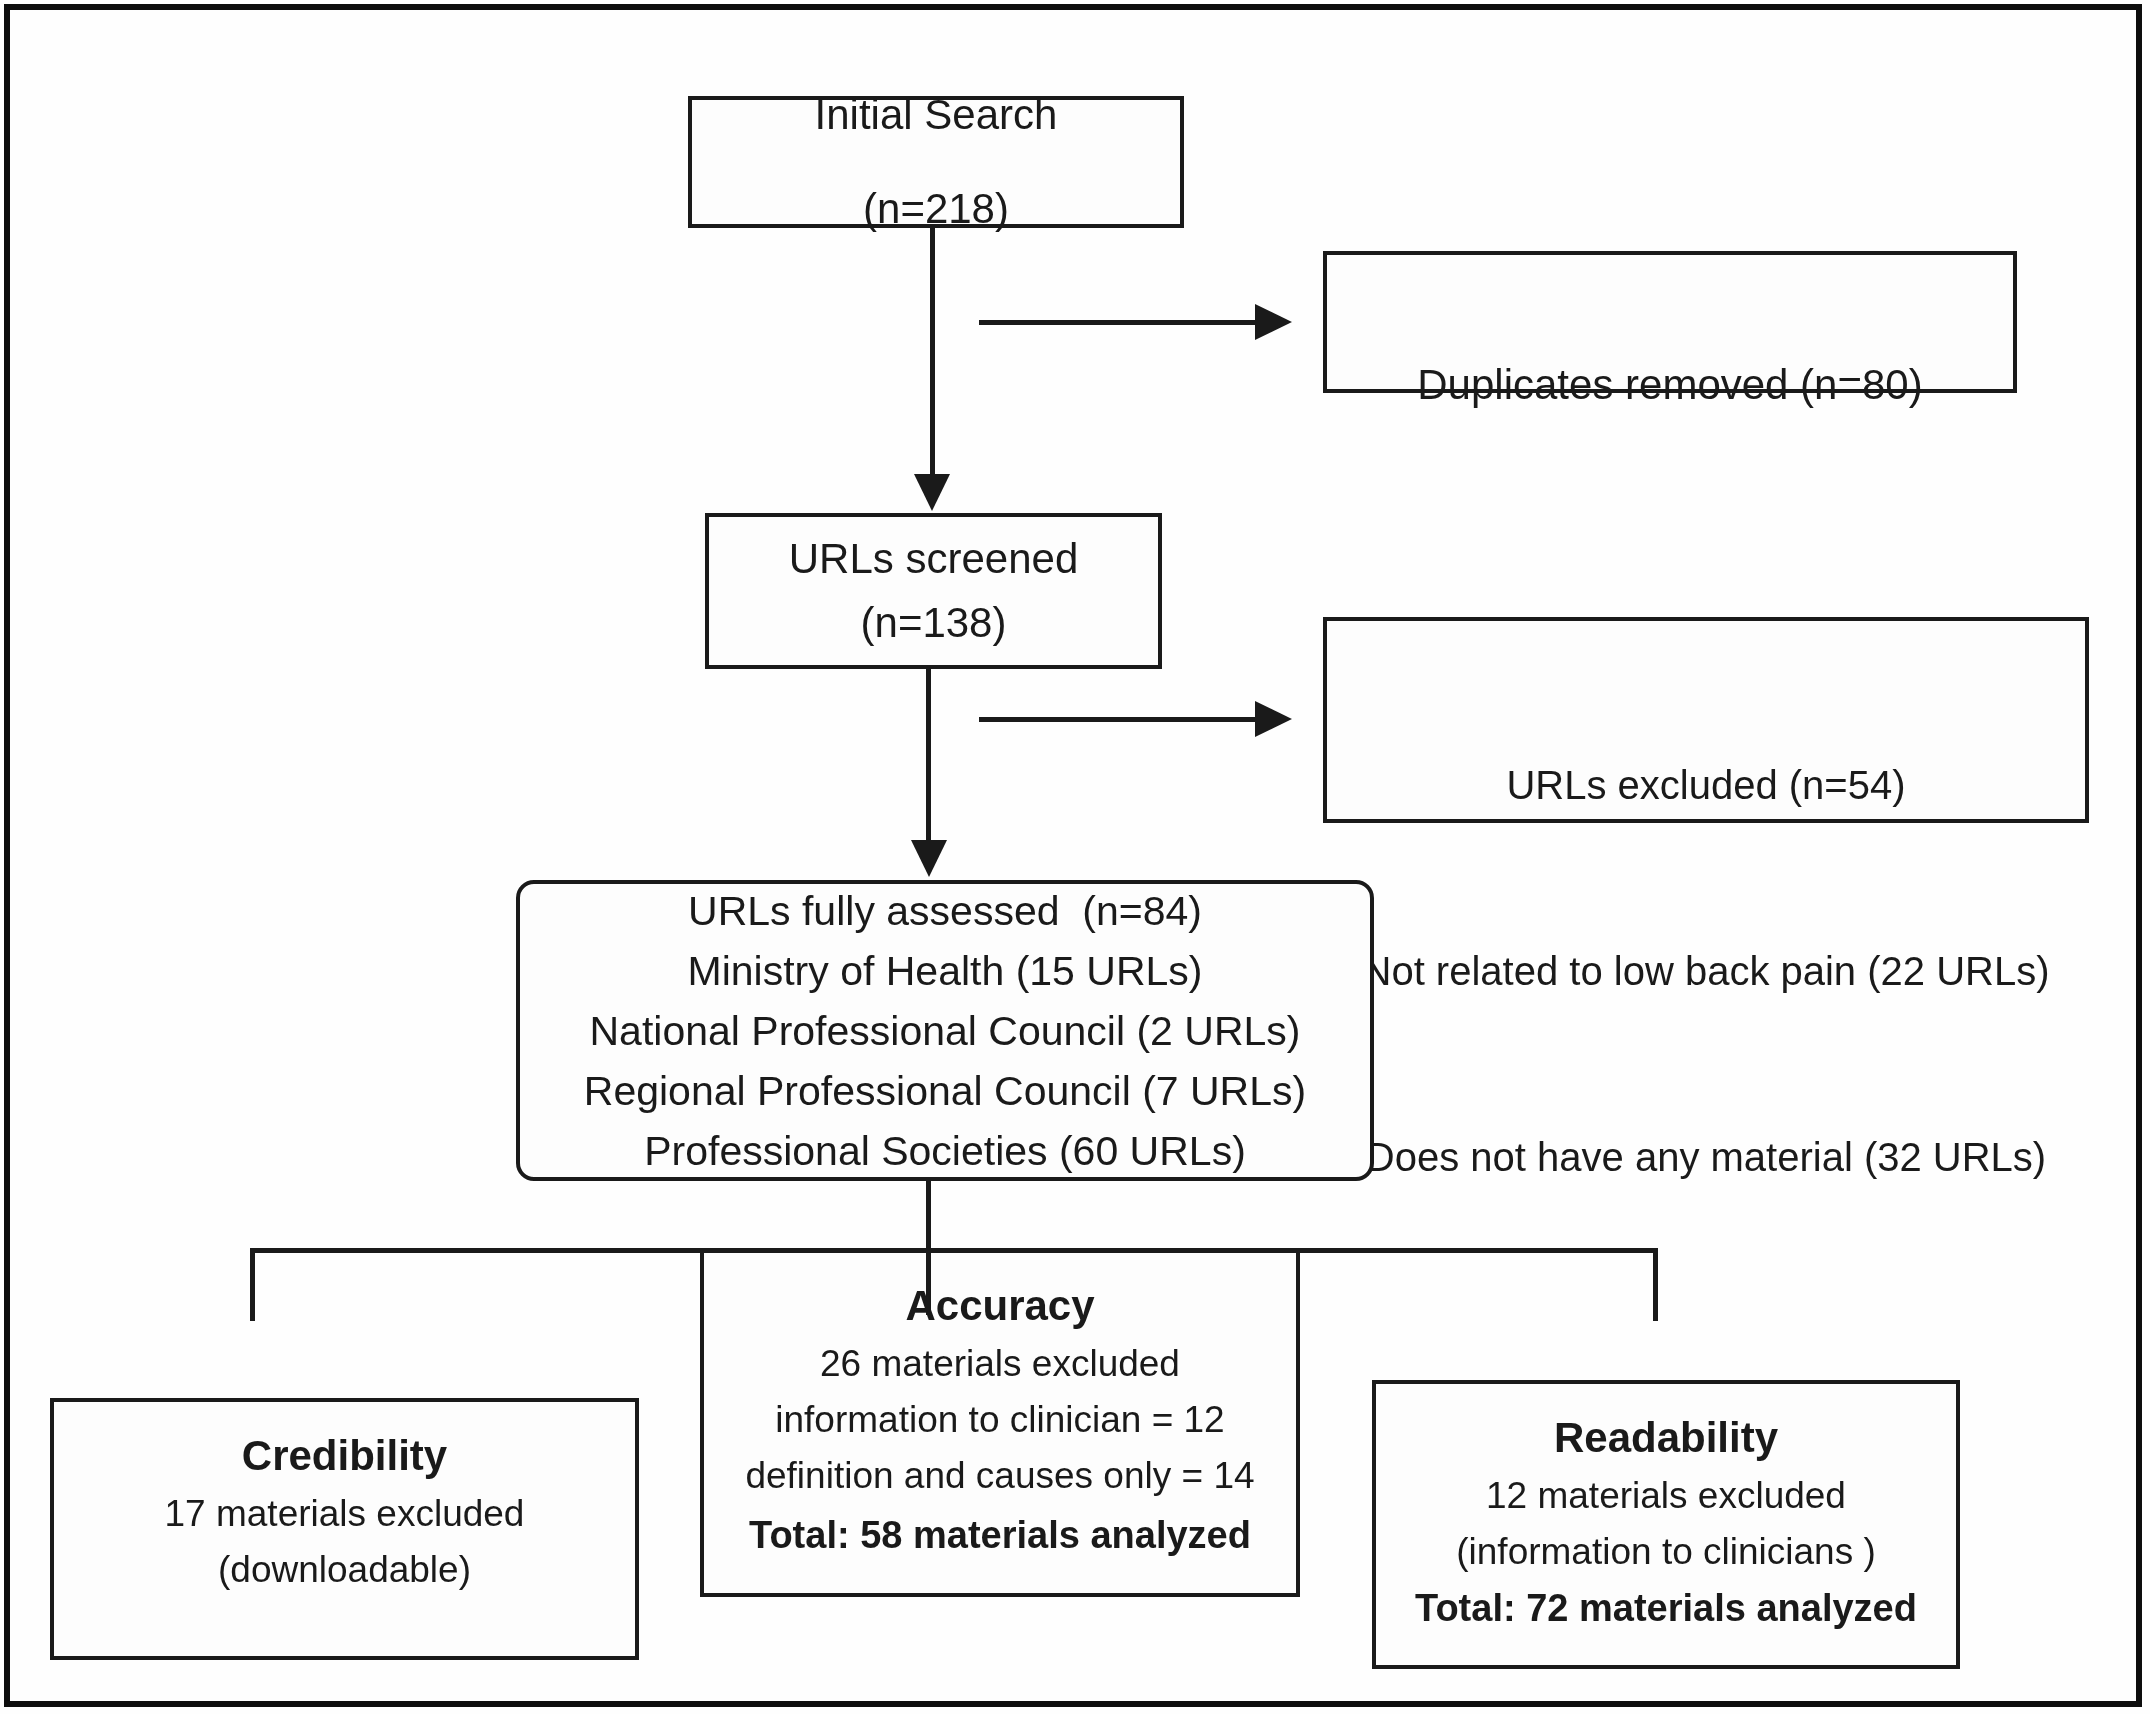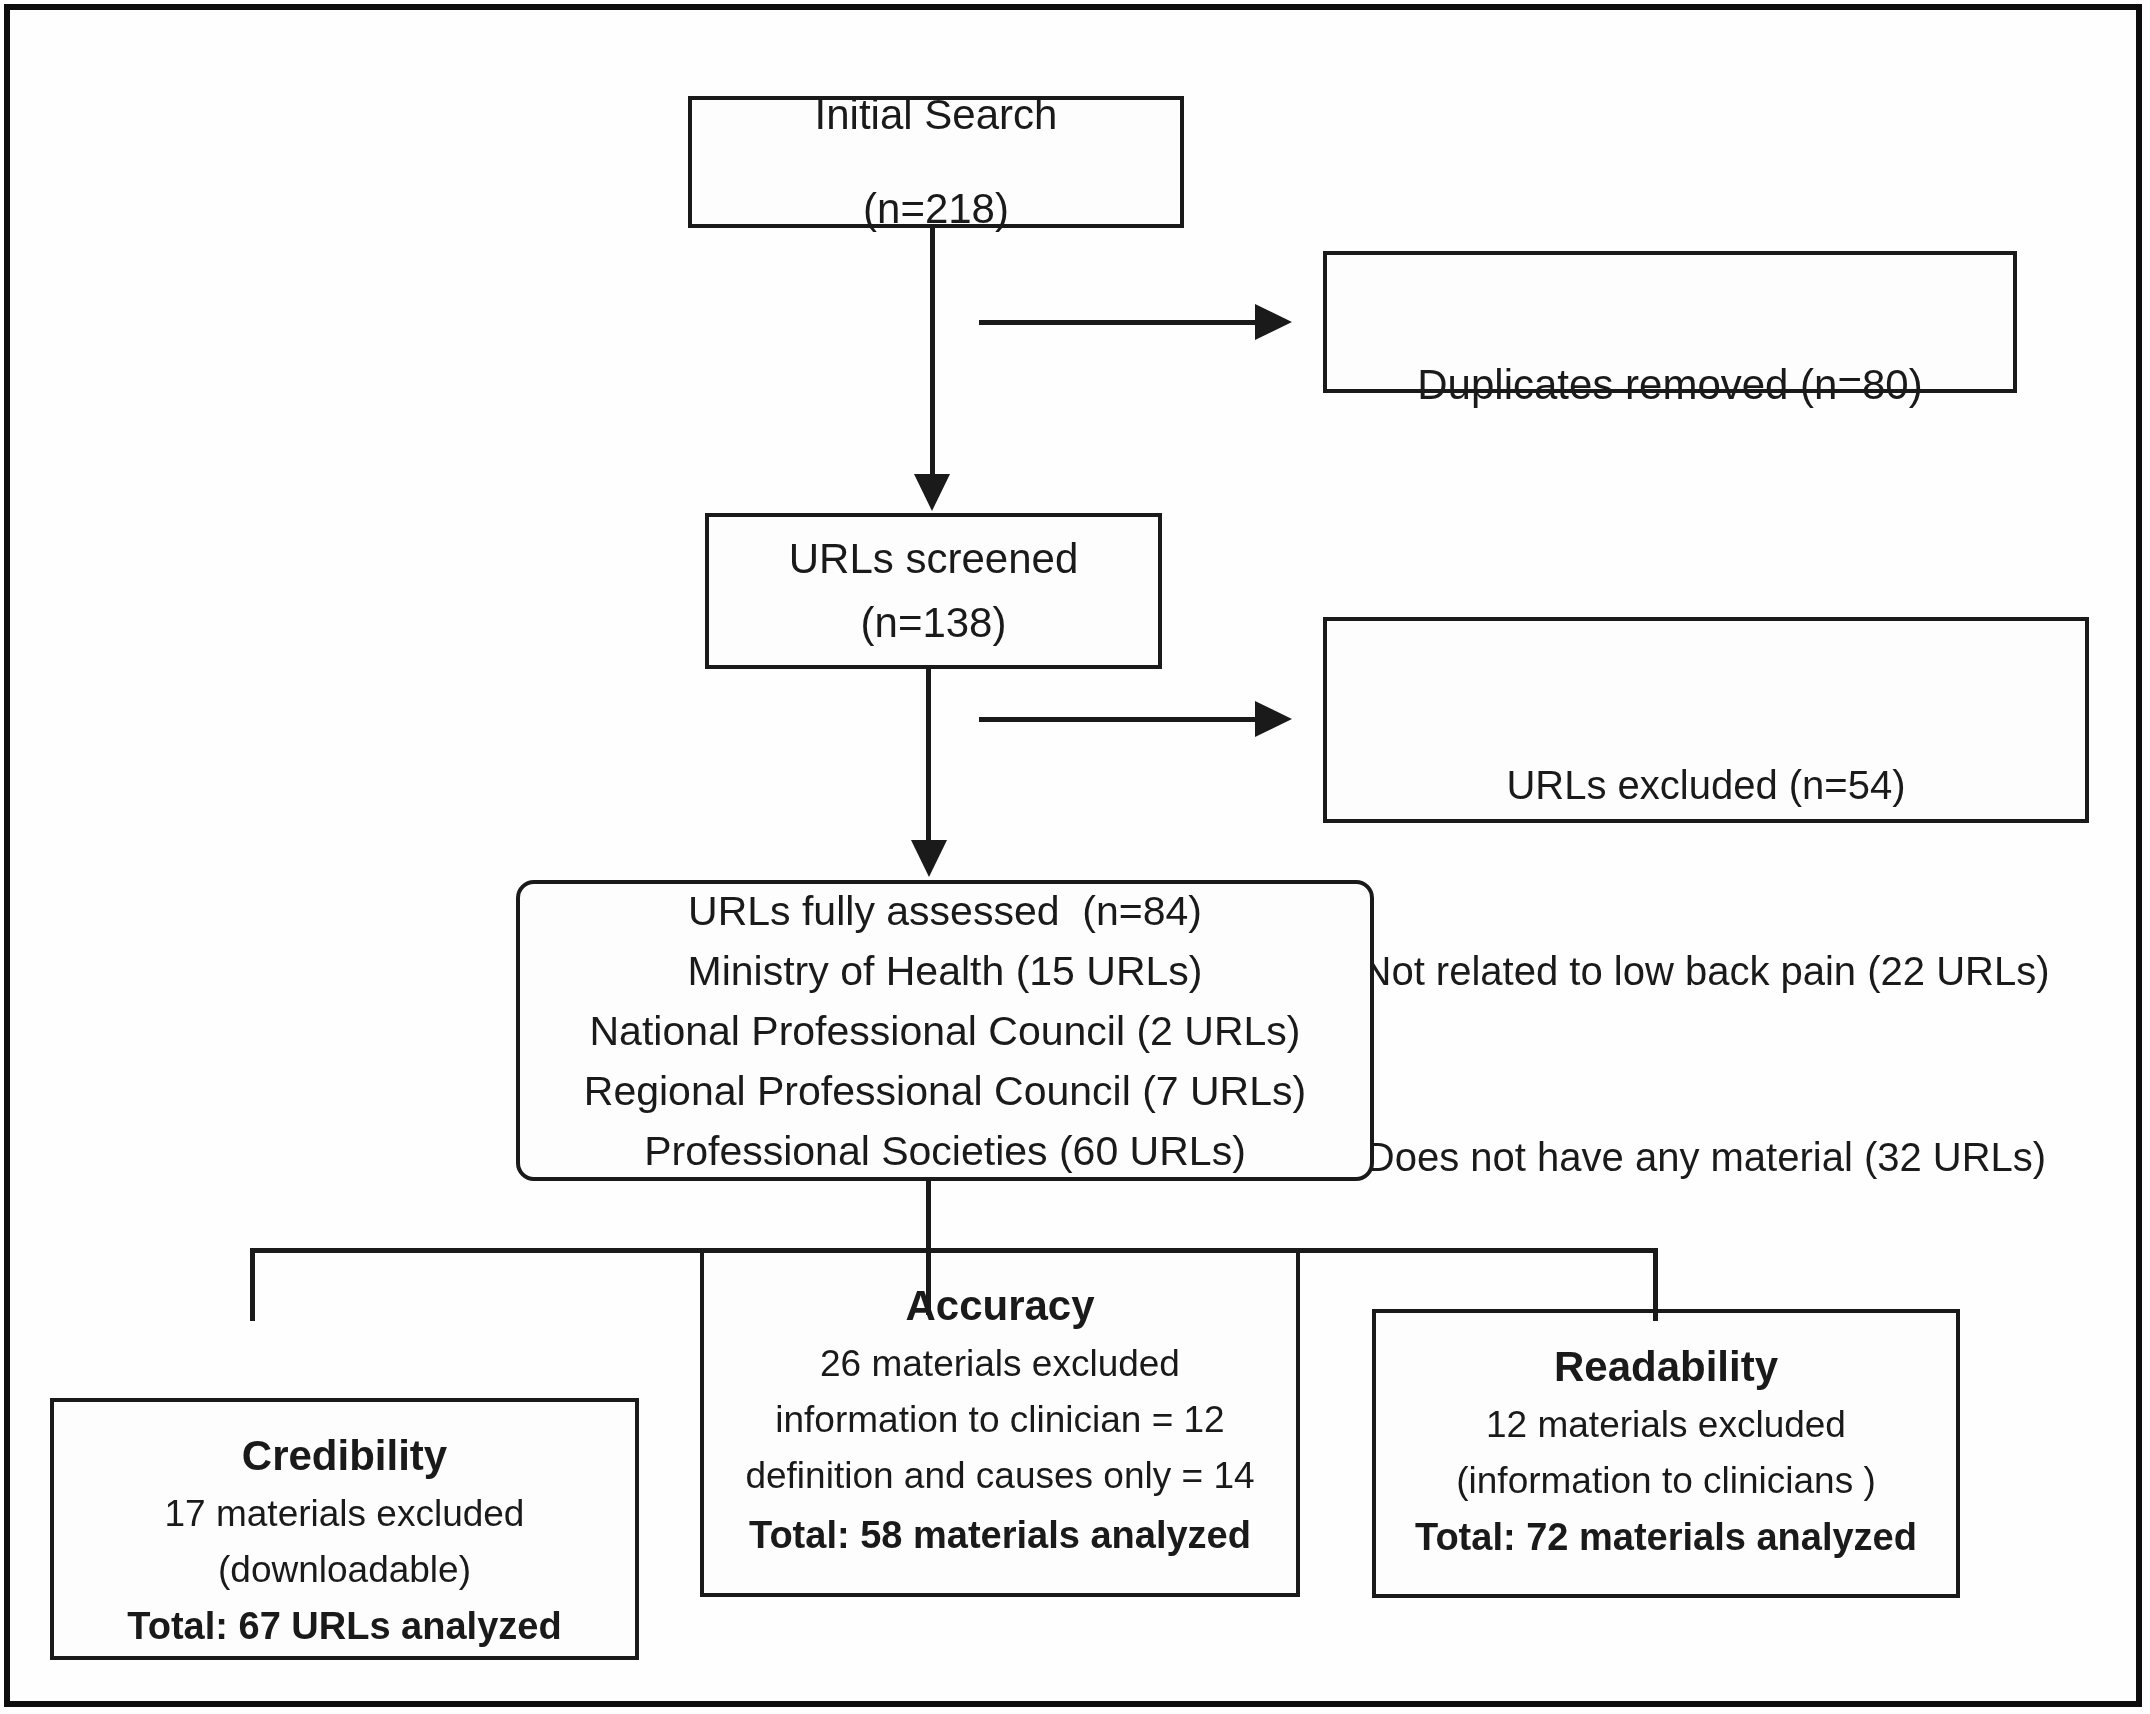--- a/index.html
+++ b/index.html
@@ -49,21 +49,21 @@
     flex-direction: column;
     align-items: center;
     padding: 22.5px 5.3px 30px 5.3px;
     font-size: 37px;
     line-height: 56px;
   }
   .result .title { font-weight: bold; font-size: 42px; line-height: 61px; }
   .result .total { font-weight: bold; font-size: 38px; margin-top: auto; }
   .box-cred { left: 50px;   top: 1398px; width: 589px; height: 262px; }
   .box-acc  { left: 700px; top: 1248px; width: 600px; height: 349px; }
-  .box-read { left: 1372px; top: 1309px; width: 588px; height: 289px; }
+  .box-read { left: 1372px; top: 1380px; width: 588px; height: 289px; }
   
   .line {
     position: absolute;
     background: #1a1a1a;
   }
   .arrowhead-down {
     position: absolute;
     width: 0; height: 0;
     border-left: 18.5px solid transparent;
     border-right: 18.5px solid transparent;
@@ -108,21 +108,20 @@
     <span class="ln">Ministry of Health (15 URLs)</span>
     <span class="ln">National Professional Council (2 URLs)</span>
     <span class="ln">Regional Professional Council (7 URLs)</span>
     <span class="ln">Professional Societies (60 URLs)</span>
   </div>
 
   <div class="box result box-cred">
     <span class="ln title">Credibility</span>
     <span class="ln">17 materials excluded</span>
     <span class="ln">(downloadable)</span>
-    <span class="ln total">Total: 67 URLs analyzed</span>
   </div>
 
   <div class="box result box-acc">
     <span class="ln title">Accuracy</span>
     <span class="ln">26 materials excluded</span>
     <span class="ln">information to clinician = 12</span>
     <span class="ln">definition and causes only = 14</span>
     <span class="ln total">Total: 58 materials analyzed</span>
   </div>
 

